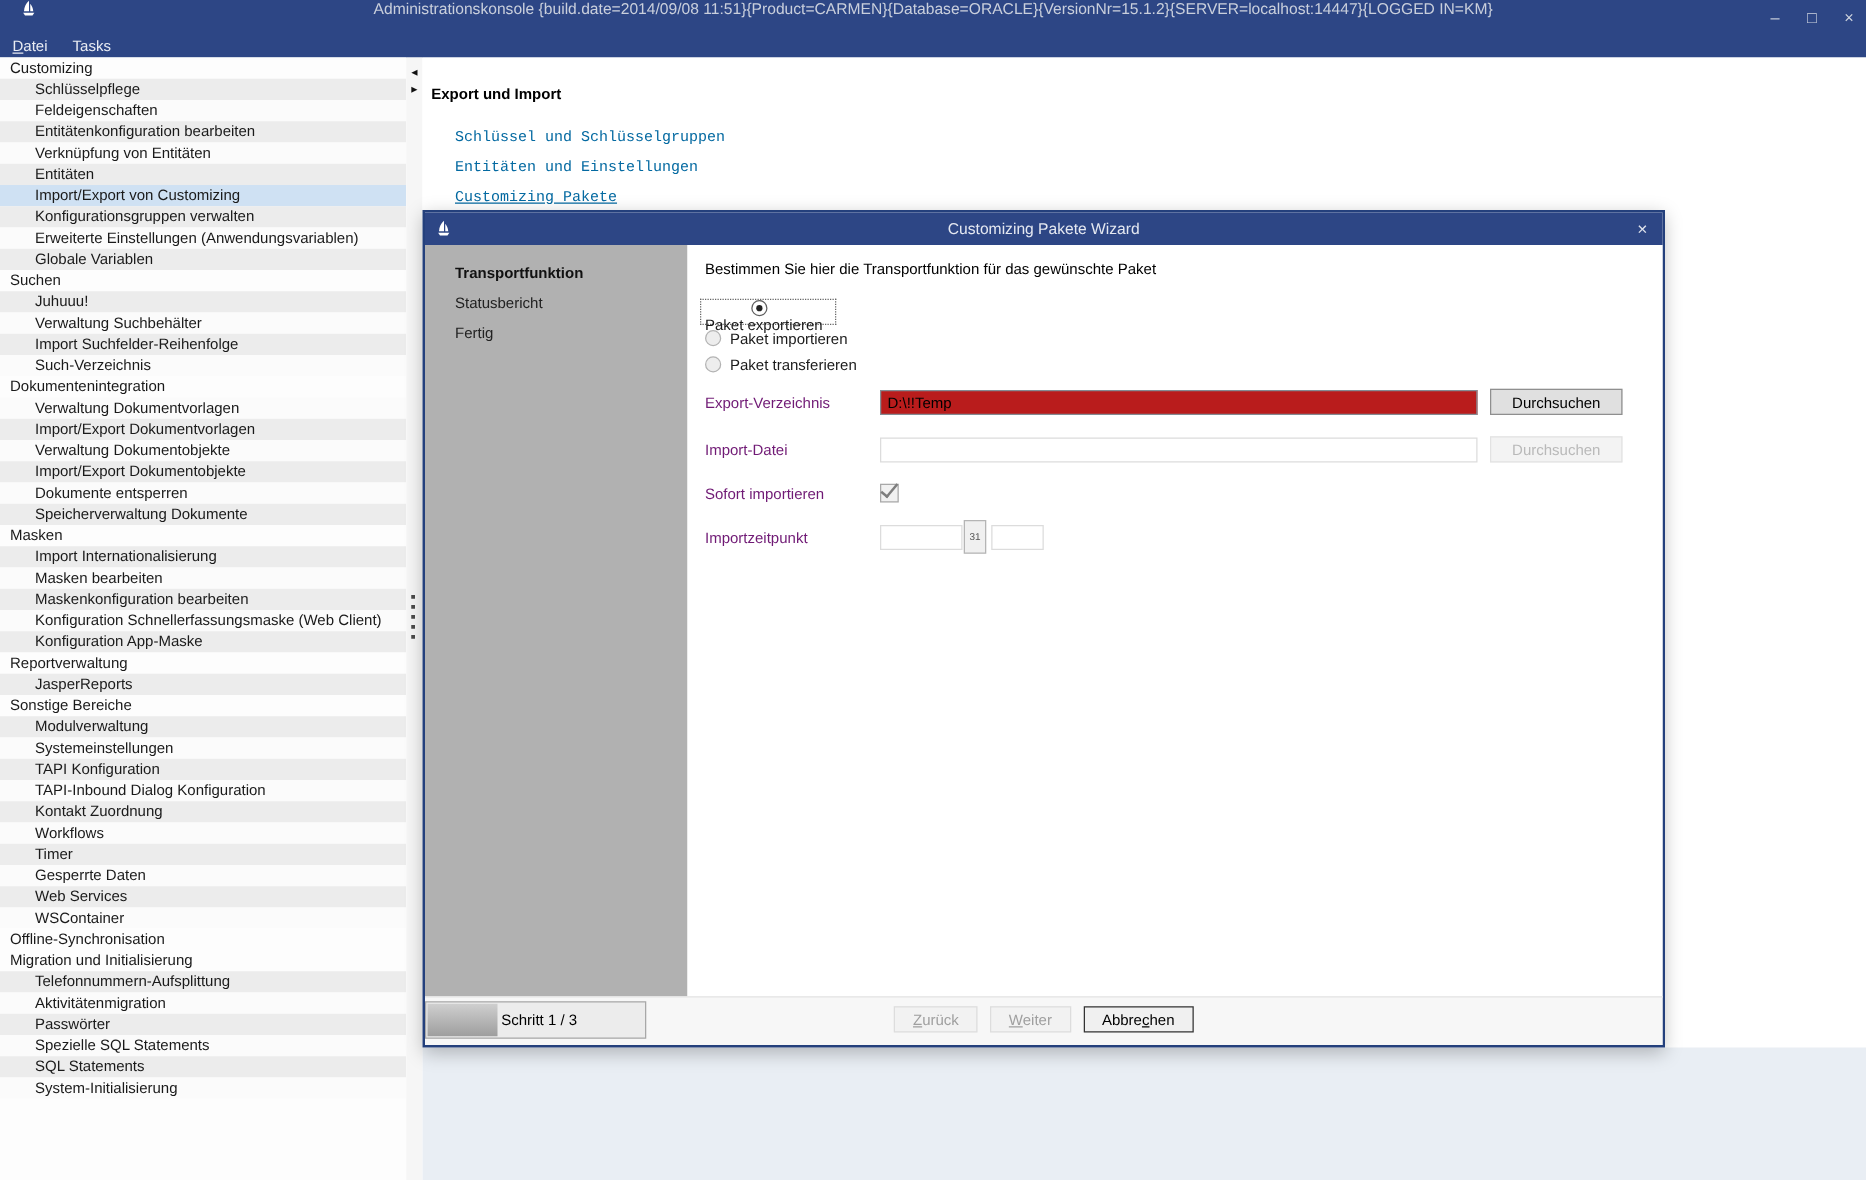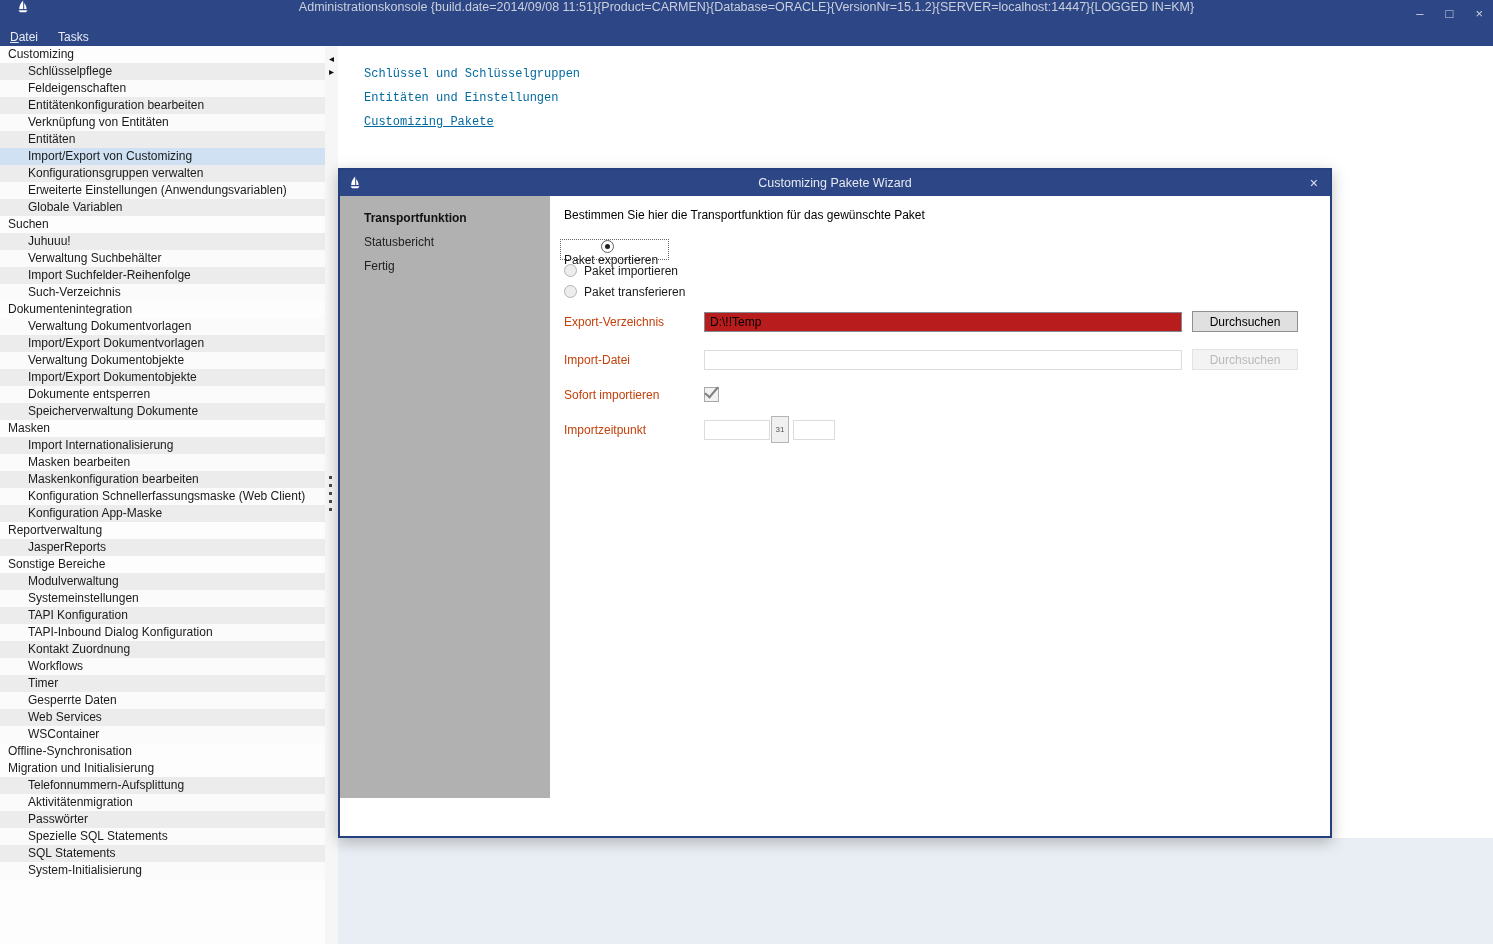--- a/index.html
+++ b/index.html
@@ -64,21 +64,21 @@
 
   .radio-row{height:21px;display:flex;align-items:center;width:fit-content;}
   .radio-row.focus{border:1px dotted #666;padding:0 10px 0 3px;margin-left:-4px;height:19px;flex-direction:column;}
   .radio{width:11px;height:11px;border-radius:50%;border:1px solid #b3b3b3;background:#ededed;
          display:inline-block;margin-right:7px;position:relative;flex:none;}
   .radio.on{border-color:#5f5f5f;background:#fff;}
   .radio.on::after{content:'';position:absolute;left:3px;top:3px;width:5px;height:5px;border-radius:50%;background:#222;}
 
   .form{margin-top:9px;}
   .form-row{display:flex;align-items:center;margin-bottom:17px;}
-  .f-label{width:140px;flex:none;color:#c2410c;}
+  .f-label{width:140px;flex:none;color:#701a75;}
   .f-input{width:478px;height:20px;box-sizing:border-box;border:1px solid #848b93;background:#b91c1c;
            font:inherit;padding:0 5px;color:#000;}
   .f-input:disabled{border:1px solid #dcdcdc;background:#fff;color:#888;}
   .browse{margin-left:10px;width:106px;height:21px;box-sizing:border-box;background:#e0e0e0;
           border:1px solid #8f8f8f;font:inherit;color:#000;cursor:pointer;}
   .browse.disabled{background:#f3f3f3;border-color:#e2e2e2;color:#b9b9b9;cursor:default;}
 
   .checkbox{width:13px;height:13px;border:1px solid #a8a8a8;background:#f1f1f1;position:relative;display:inline-block;}
   .checkbox .mark{position:absolute;left:3px;top:-4px;width:5px;height:12px;
                   border-right:2px solid #7e7e7e;border-bottom:2px solid #7e7e7e;transform:rotate(40deg);}
@@ -186,20 +186,21 @@
     <span class="grip">
         <i></i>
         <i></i>
         <i></i>
         <i></i>
         <i></i>
       </span>
   </div>
 
   <div class="content">
+    <div class="content-heading">Export und Import</div>
     <div class="links" id="links">
         <div class="link">Schlüssel und Schlüsselgruppen</div>
         <div class="link">Entitäten und Einstellungen</div>
         <div class="link u">Customizing Pakete</div>
       </div>
   </div>
 
   <div class="bottom-strip"></div>
 
   <div class="dialog">
@@ -261,15 +262,26 @@
 
         <div class="form-row">
           <span class="f-label">Importzeitpunkt</span>
           <input class="dt-input" type="text" disabled="" value="" style="">
           <button class="cal-btn">31</button>
           <input class="tm-input" type="text" disabled="" value="" style="">
         </div>
       </div>
     </div>
 
+    <div class="dlg-footer">
+      <div class="progress">
+        <span class="fill"></span>
+        <span class="p-label">Schritt 1 / 3</span>
+      </div>
+      <div class="footer-buttons" id="footer-buttons">
+          <button class="btn disabled" disabled=""><u>Z</u>urück</button>
+          <button class="btn disabled" disabled=""><u>W</u>eiter</button>
+          <button class="btn default">Abbre<u>c</u>hen</button>
+        </div>
+    </div>
   </div>
 
 </div>
 
 </body></html>

